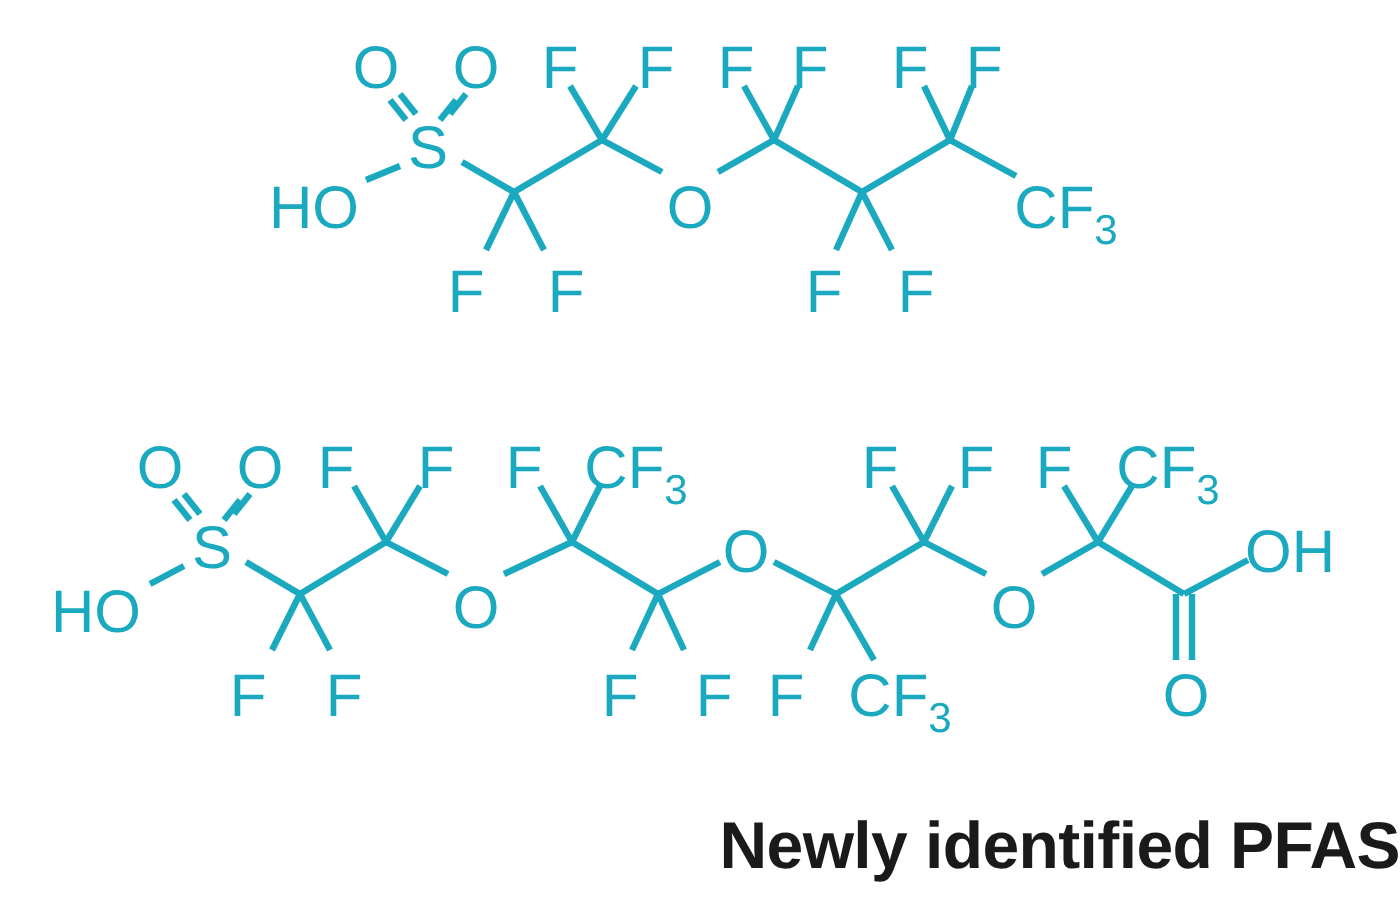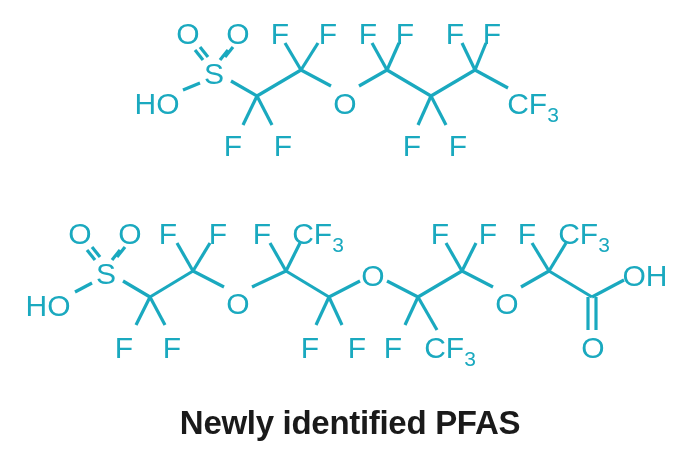--- a/index.html
+++ b/index.html
@@ -1,21 +1,21 @@
 <!DOCTYPE html>
 <html><head>
 <meta charset="utf-8">
 <style>
   html,body{margin:0;padding:0;background:#ffffff;}
   body{width:700px;height:452px;position:relative;overflow:hidden;}
   #mol{position:absolute;left:0;top:0;width:700px;height:400px;}
   .atom{font-family:"Liberation Sans",sans-serif;font-size:30px;fill:#1aa9bf;}
   .sub{font-size:21px;}
   .bond{stroke:#1aa9bf;stroke-width:3.2;stroke-linecap:butt;fill:none;}
-  .caption{position:absolute;left:0;top:404px;width:700px;text-align:center;
+  .caption{position:absolute;left:0;top:404px;width:700px;text-align:right;
     font-family:"Liberation Sans",sans-serif;font-weight:bold;font-size:33px;color:#1a1a1a;letter-spacing:-0.3px;}
 </style>
 </head>
 <body>
 
 <svg id="mol" viewBox="0 0 700 400" xmlns="http://www.w3.org/2000/svg">
   <g id="m0">
       <line x1="195" y1="50" x2="203" y2="60" class="bond"></line>
       <line x1="200" y1="47" x2="208" y2="57" class="bond"></line>
       <line x1="233" y1="47" x2="225" y2="57" class="bond"></line>

